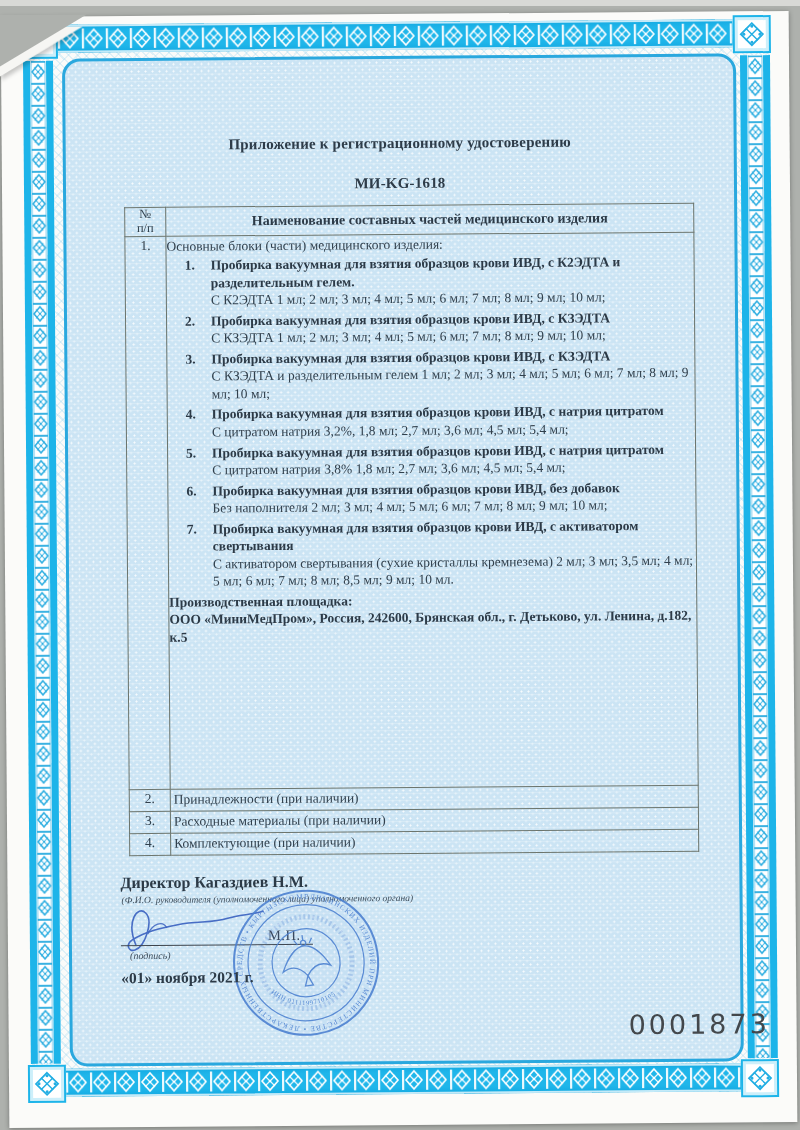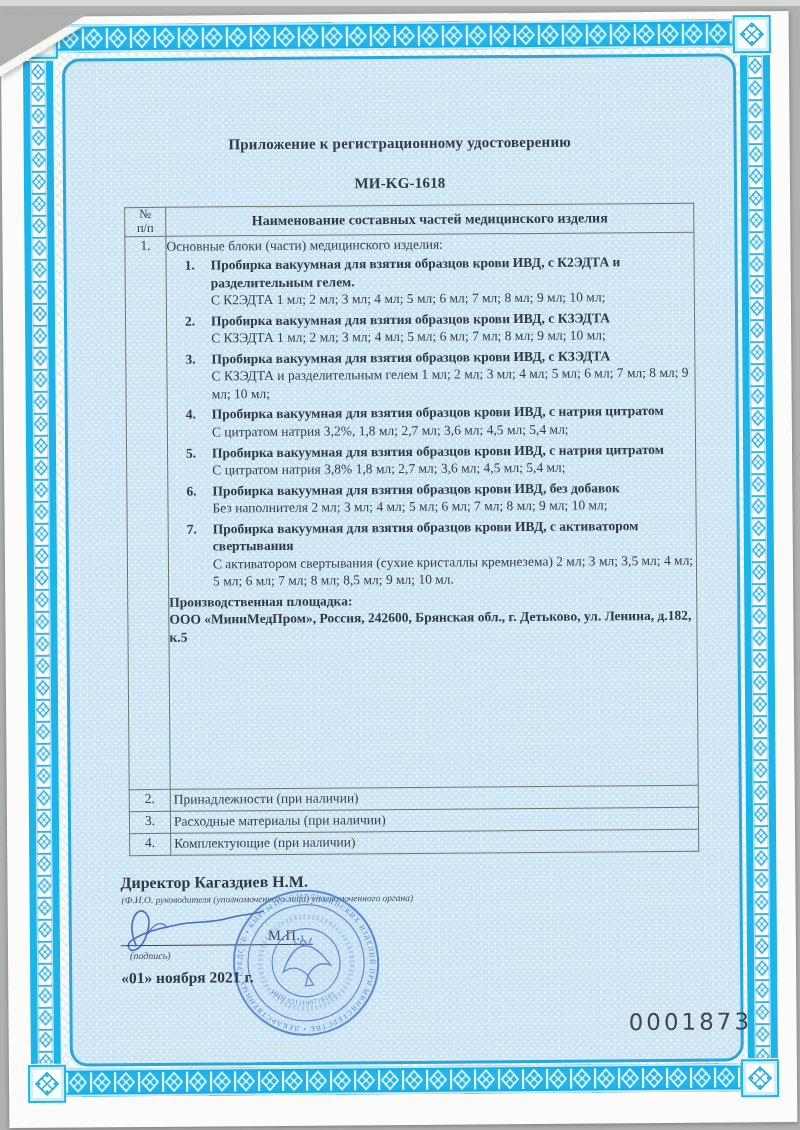--- a/index.html
+++ b/index.html
@@ -95,21 +95,21 @@
   .fio-note{position:absolute;left:50px;top:834px;font-style:italic;font-size:9.5px;color:#3f4e5c;}
   .sig-svg{position:absolute;left:46px;top:840px;}
   .sig-line{position:absolute;left:49px;top:884px;width:192px;border-bottom:1.2px solid #3e454d;}
   .podpis{position:absolute;left:58px;top:889px;font-style:italic;font-size:10px;color:#3f4e5c;}
   .mp{position:absolute;left:196px;top:867px;font-size:14.5px;color:#38465a;letter-spacing:.5px;}
   .stamp-svg{position:absolute;left:149px;top:818px;opacity:.88;}
   .date-line{position:absolute;left:49px;top:908px;font-weight:700;font-size:15.5px;color:#2c3a47;}
   .serial{
     position:absolute;left:556px;top:952px;width:120px;text-align:center;
     font-family:"DejaVu Sans","Liberation Sans",sans-serif;
-    font-size:23px;color:#43474b;letter-spacing:3px;
+    font-size:27px;color:#43474b;letter-spacing:3px;
   }
   
   .dogear-fold{
     position:absolute;top:10px;left:-2px;width:0;height:0;z-index:6;
     border-top:50px solid #f6f6f3;border-right:84px solid transparent;
     filter:drop-shadow(2px 3px 2px rgba(0,0,0,.22));
   }
   .dogear-bg{
     position:absolute;top:-2px;left:-2px;width:0;height:0;z-index:7;
     border-top:52px solid #aeb1ad;border-right:88px solid transparent;

